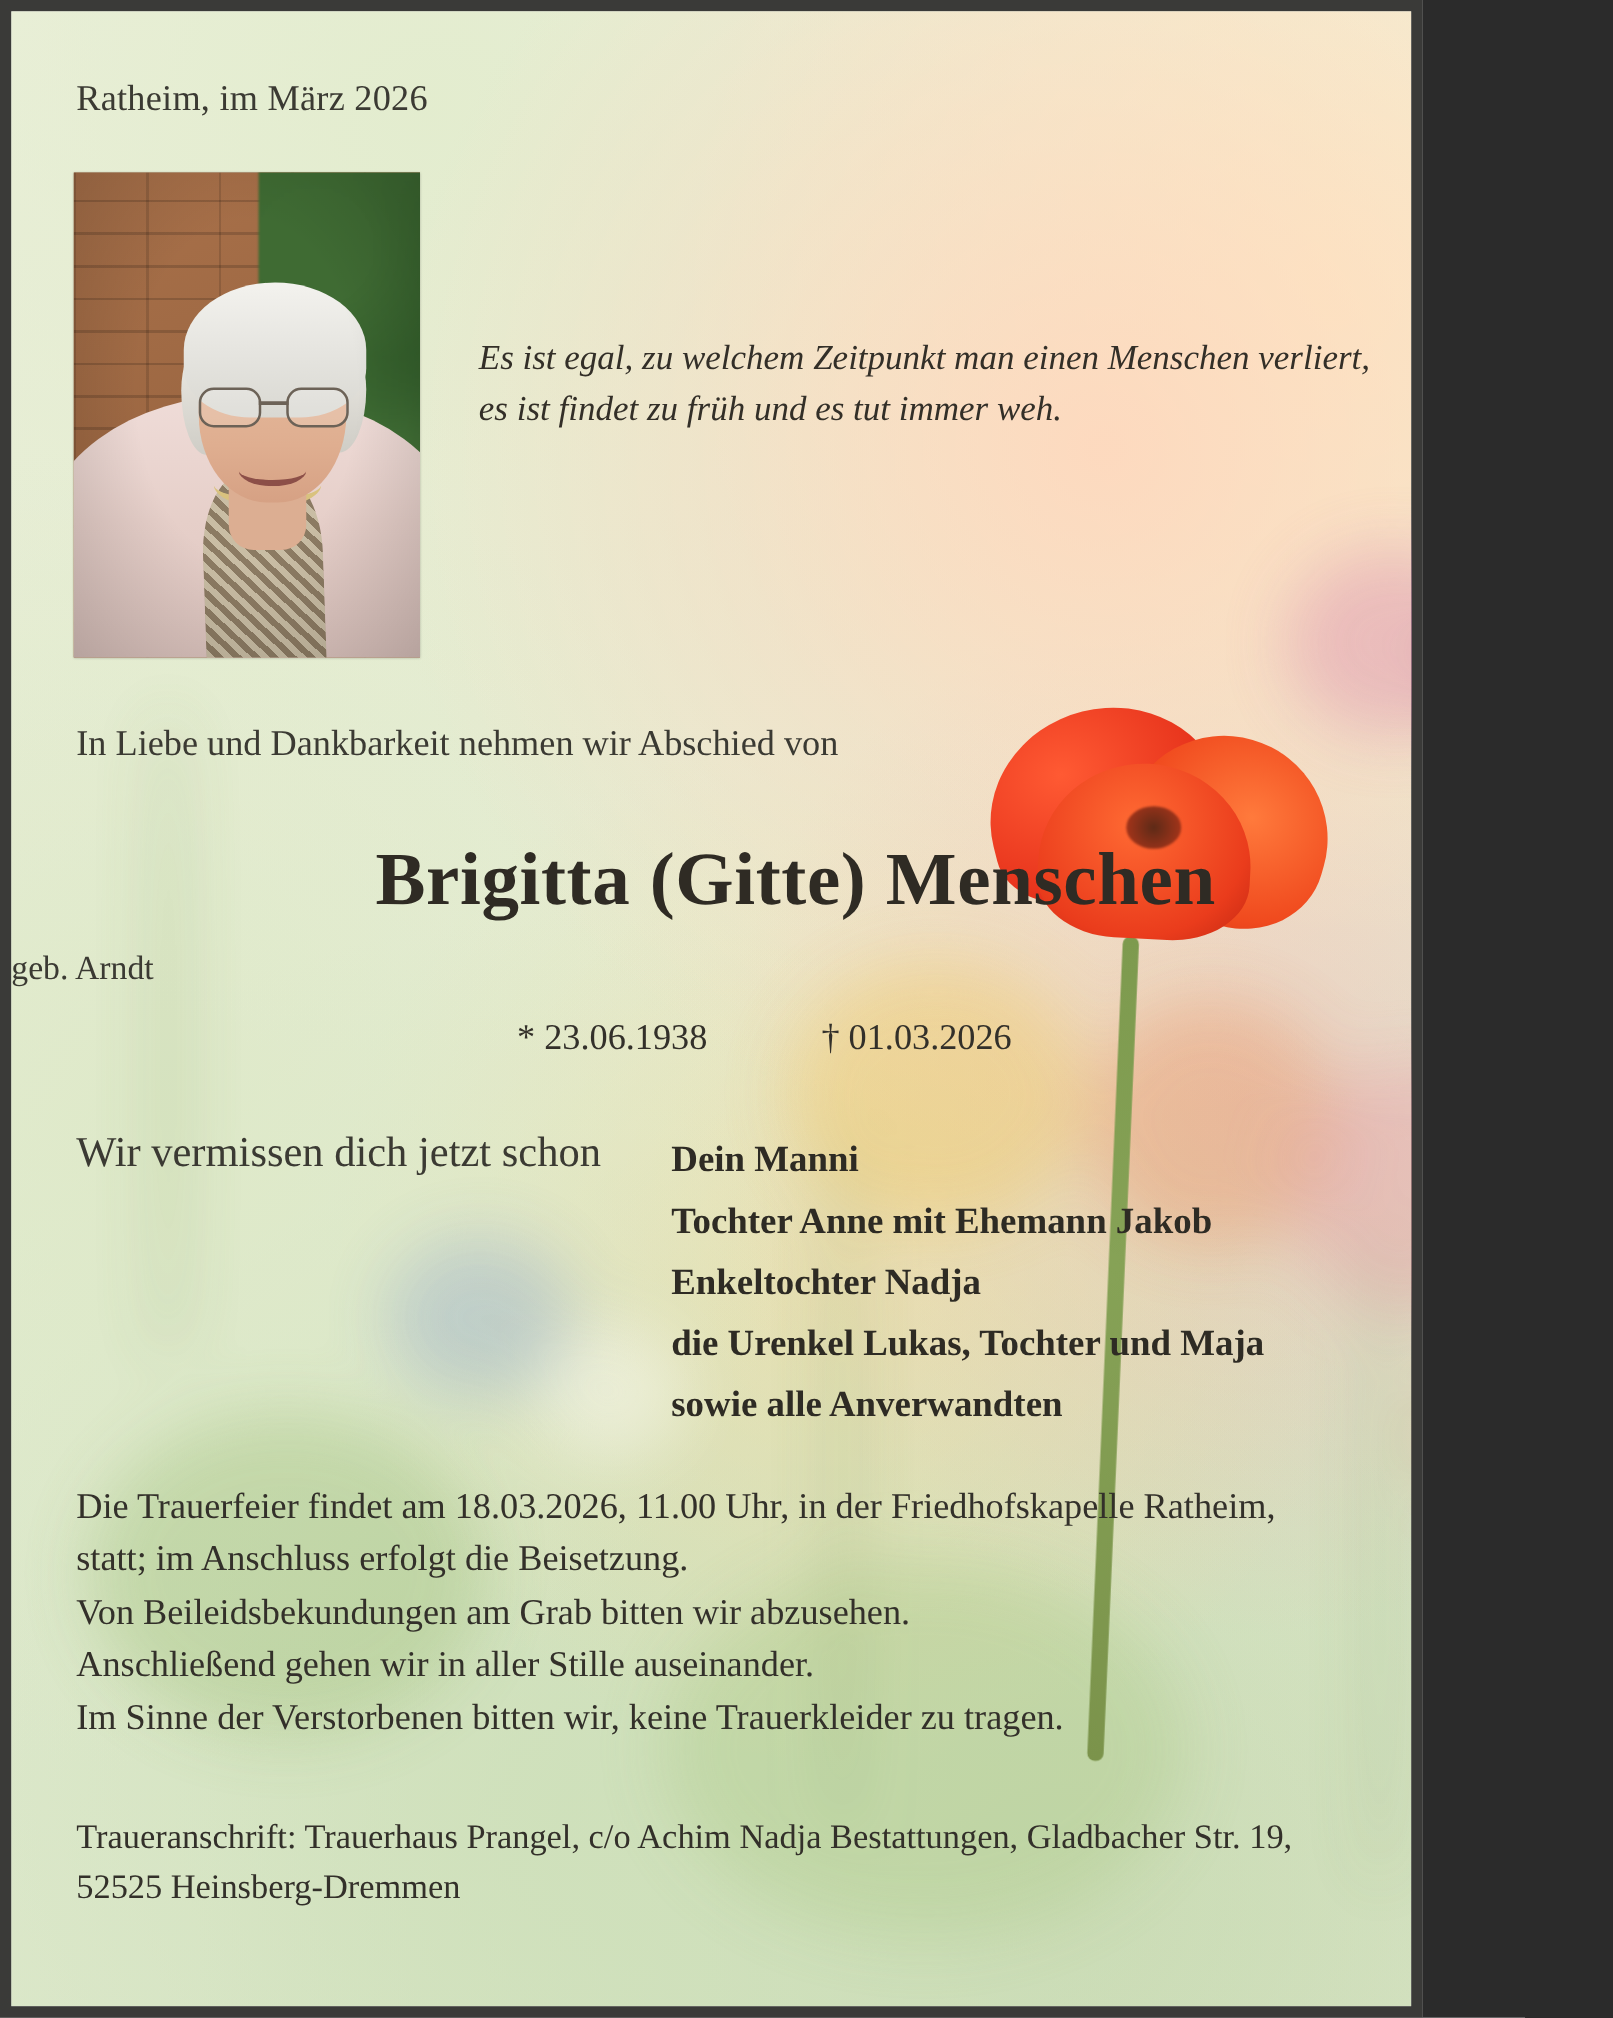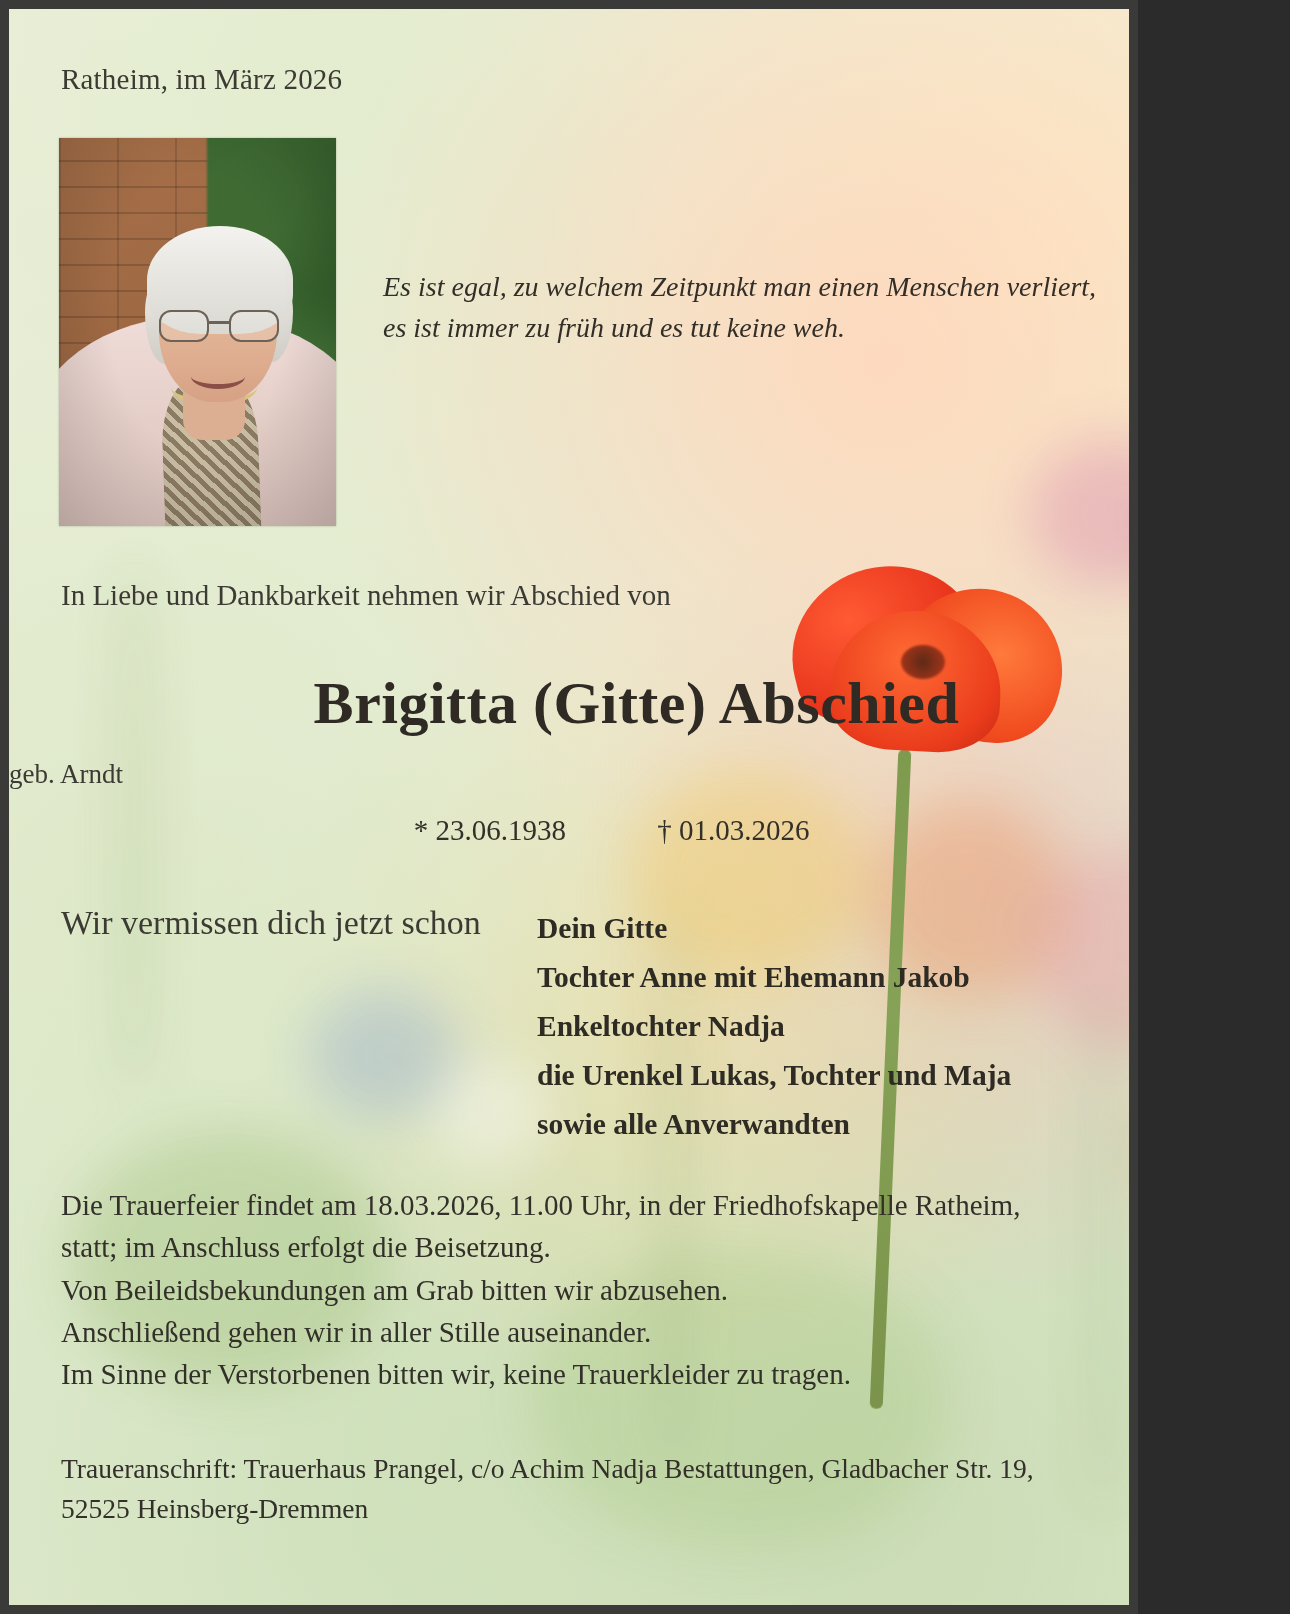--- a/index.html
+++ b/index.html
@@ -355,37 +355,37 @@
         <div class="lens l"></div>
         <div class="bridge"></div>
         <div class="lens r"></div>
       </div>
       <div class="smile"></div>
       <div class="shade"></div>
     </div>
 
     <div class="verse">
       <div>Es ist egal, zu welchem Zeitpunkt man einen Menschen verliert,</div>
-      <div>es ist immer zu früh und es tut keine weh.</div>
+      <div>es ist findet zu früh und es tut immer weh.</div>
     </div>
 
     <div class="farewell">In Liebe und Dankbarkeit nehmen wir Abschied von</div>
 
-    <div class="name">Brigitta (Gitte) Abschied</div>
+    <div class="name">Brigitta (Gitte) Menschen</div>
     <div class="maiden">geb. Arndt</div>
 
     <div class="dates">
       <span class="birth">* 23.06.1938</span>
       <span class="death">† 01.03.2026</span>
     </div>
 
     <div class="miss">Wir vermissen dich jetzt schon</div>
 
     <div class="family">
-      <div>Dein Gitte</div>
+      <div>Dein Manni</div>
       <div>Tochter Anne mit Ehemann Jakob</div>
       <div>Enkeltochter Nadja</div>
       <div>die Urenkel Lukas, Tochter und Maja</div>
       <div>sowie alle Anverwandten</div>
     </div>
 
     <div class="ceremony">
       <div>Die Trauerfeier findet am 18.03.2026, 11.00 Uhr, in der Friedhofskapelle Ratheim,</div>
       <div>statt; im Anschluss erfolgt die Beisetzung.</div>
       <div>Von Beileidsbekundungen am Grab bitten wir abzusehen.</div>

